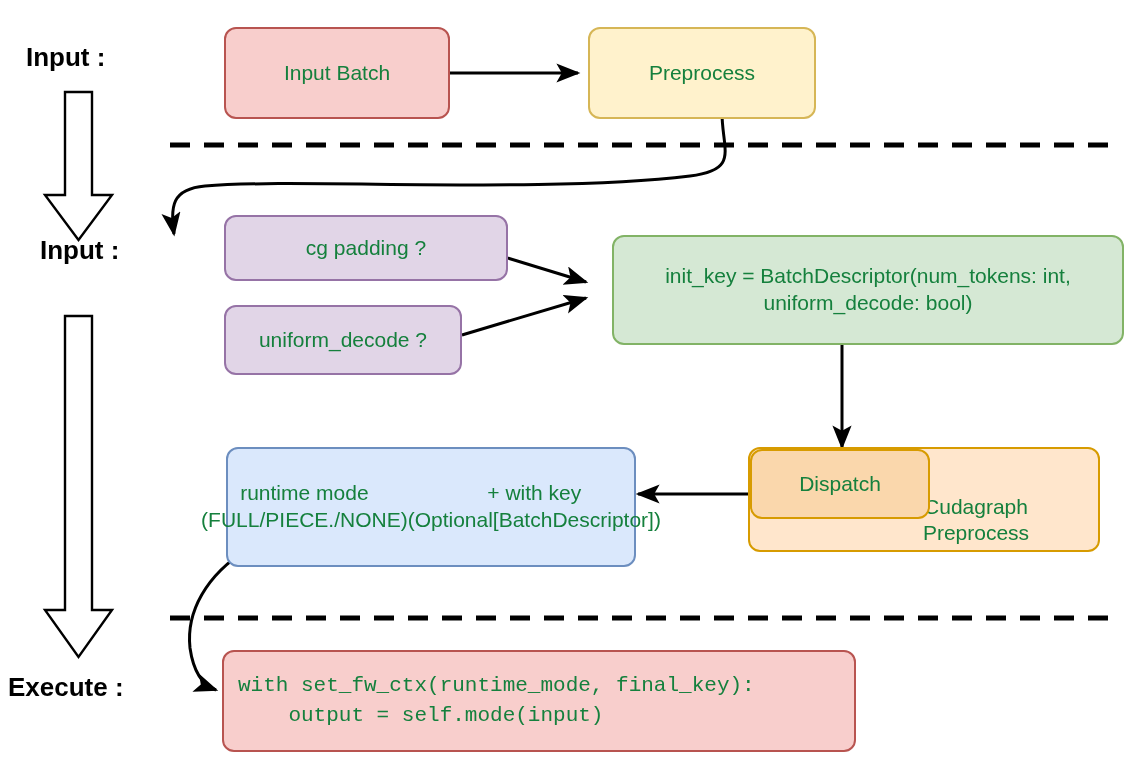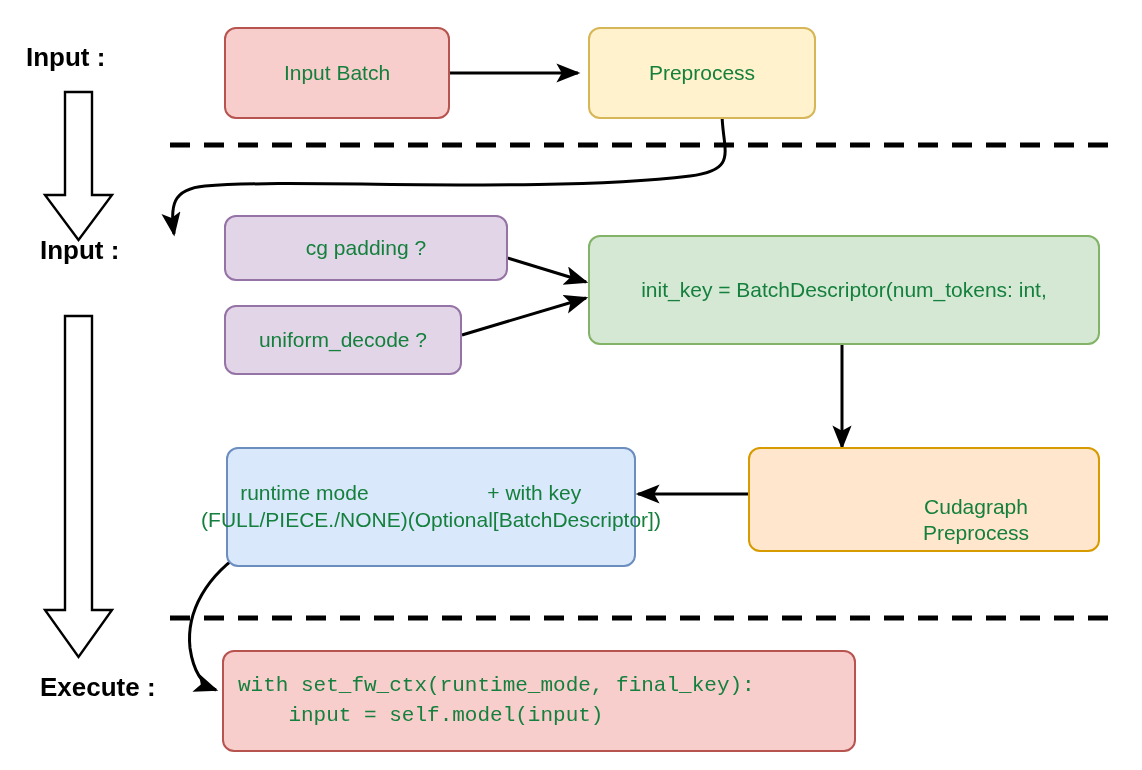--- a/index.html
+++ b/index.html
@@ -16,21 +16,21 @@
         align-items:center;justify-content:center;text-align:center;
         border-radius:12px;border-width:2px;border-style:solid;
         font-size:21px;color:#15803d;line-height:1.28;padding:4px 10px;}
   .node.code{font-family:"Liberation Mono", monospace;font-size:21px;
              justify-content:flex-start;align-items:center;
              white-space:pre;padding-left:14px;line-height:1.45;}
 
   .n-pink  {background:#f8cecc;border-color:#b85450;}
   .n-yellow{background:#fff2cc;border-color:#d6b656;margin-left:8px;}
   .n-purple{background:#e1d5e7;border-color:#9673a6;}
-  .n-green {background:#d5e8d4;border-color:#82b366;}
+  .n-green {background:#d5e8d4;border-color:#82b366;margin-left:24px;}
   .n-blue  {background:#dae8fc;border-color:#6c8ebf;}
   .n-orange-outer{background:#ffe6cc;border-color:#d79b00;}
   .n-orange-inner{background:#fad7ac;border-color:#d79b00;}
 </style>
 </head>
 <body>
 
 <div id="stage">
 
   <svg class="layer" viewBox="0 0 1142 770">
@@ -57,51 +57,53 @@
 
     <line x1="842" y1="345" x2="842" y2="447" stroke="#000" stroke-width="3" marker-end="url(#ah)"></line>
 
     <line x1="748" y1="494" x2="638" y2="494" stroke="#000" stroke-width="3" marker-end="url(#ah)"></line>
 
     <path d="M248,549 C206,575 186,612 190,648 C194,676 205,686 216,690" fill="none" stroke="#000" stroke-width="3" marker-end="url(#ah)"></path>
   </svg>
 
   <div class="stage-label" style="left:26px;top:42px;">Input :</div>
   <div class="stage-label" style="left:40px;top:235px;">Input :</div>
-  <div class="stage-label" style="left:8px;top:672px;margin-left:32px;">Execute :</div>
+  <div class="stage-label" style="left:8px;top:672px;">Execute :</div>
 
   <div class="node n-pink" style="left:224px;top:27px;width:226px;height:92px;">Input Batch</div>
 
   <div class="node n-yellow" style="left:580px;top:27px;width:228px;height:92px;">Preprocess</div>
 
   <div class="node n-purple" style="left:224px;top:215px;width:284px;height:66px;">cg padding ?</div>
 
   <div class="node n-purple" style="left:224px;top:297px;width:238px;height:70px;margin-top:8px;">uniform_decode ?</div>
 
   <div class="node n-green" style="left:588px;top:235px;width:512px;height:110px;
               flex-direction:column;">
     <span>init_key = BatchDescriptor(num_tokens: int,</span>
+    <span>uniform_decode: bool)</span>
   </div>
 
   <div class="node n-orange-outer" style="left:748px;top:447px;width:352px;height:105px;
               justify-content:flex-end;flex-direction:column;align-items:flex-end;
               padding-right:22px;padding-top:24px;">
     <div style="display:flex;flex-direction:column;align-items:center;
                 width:200px;line-height:1.25;">
       <span>Cudagraph</span>
       <span>Preprocess</span>
     </div>
   </div>
 
+  <div class="node n-orange-inner" style="left:750px;top:449px;width:180px;height:70px;">Dispatch</div>
 
   <div class="node n-blue" style="left:226px;top:447px;width:410px;height:120px;
               flex-direction:row;">
     <span>runtime mode (FULL/PIECE./NONE)</span>
     <span>+ with key (Optional[BatchDescriptor])</span>
   </div>
 
   <div class="node code n-pink" style="left:222px;top:650px;width:634px;height:102px;
               flex-direction:column;align-items:flex-start;justify-content:center;">
     <span>with set_fw_ctx(runtime_mode, final_key):</span>
-    <span>    input = self.model(input)</span>
+    <span>    output = self.mode(input)</span>
   </div>
 
 </div>
 
 </body></html>

